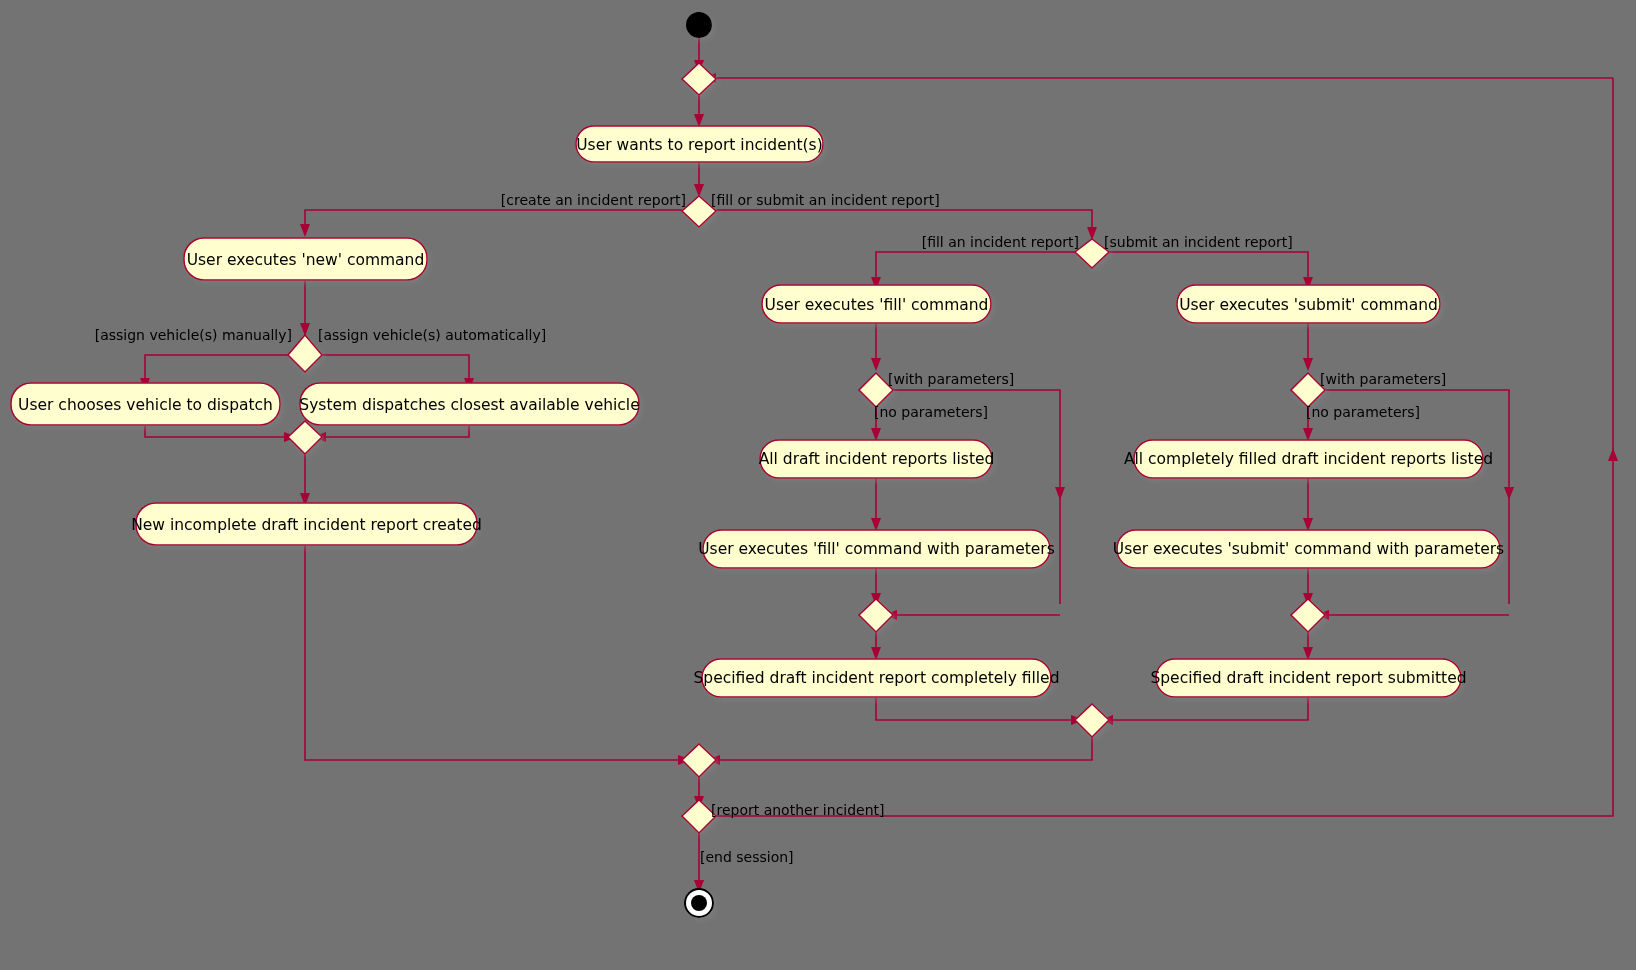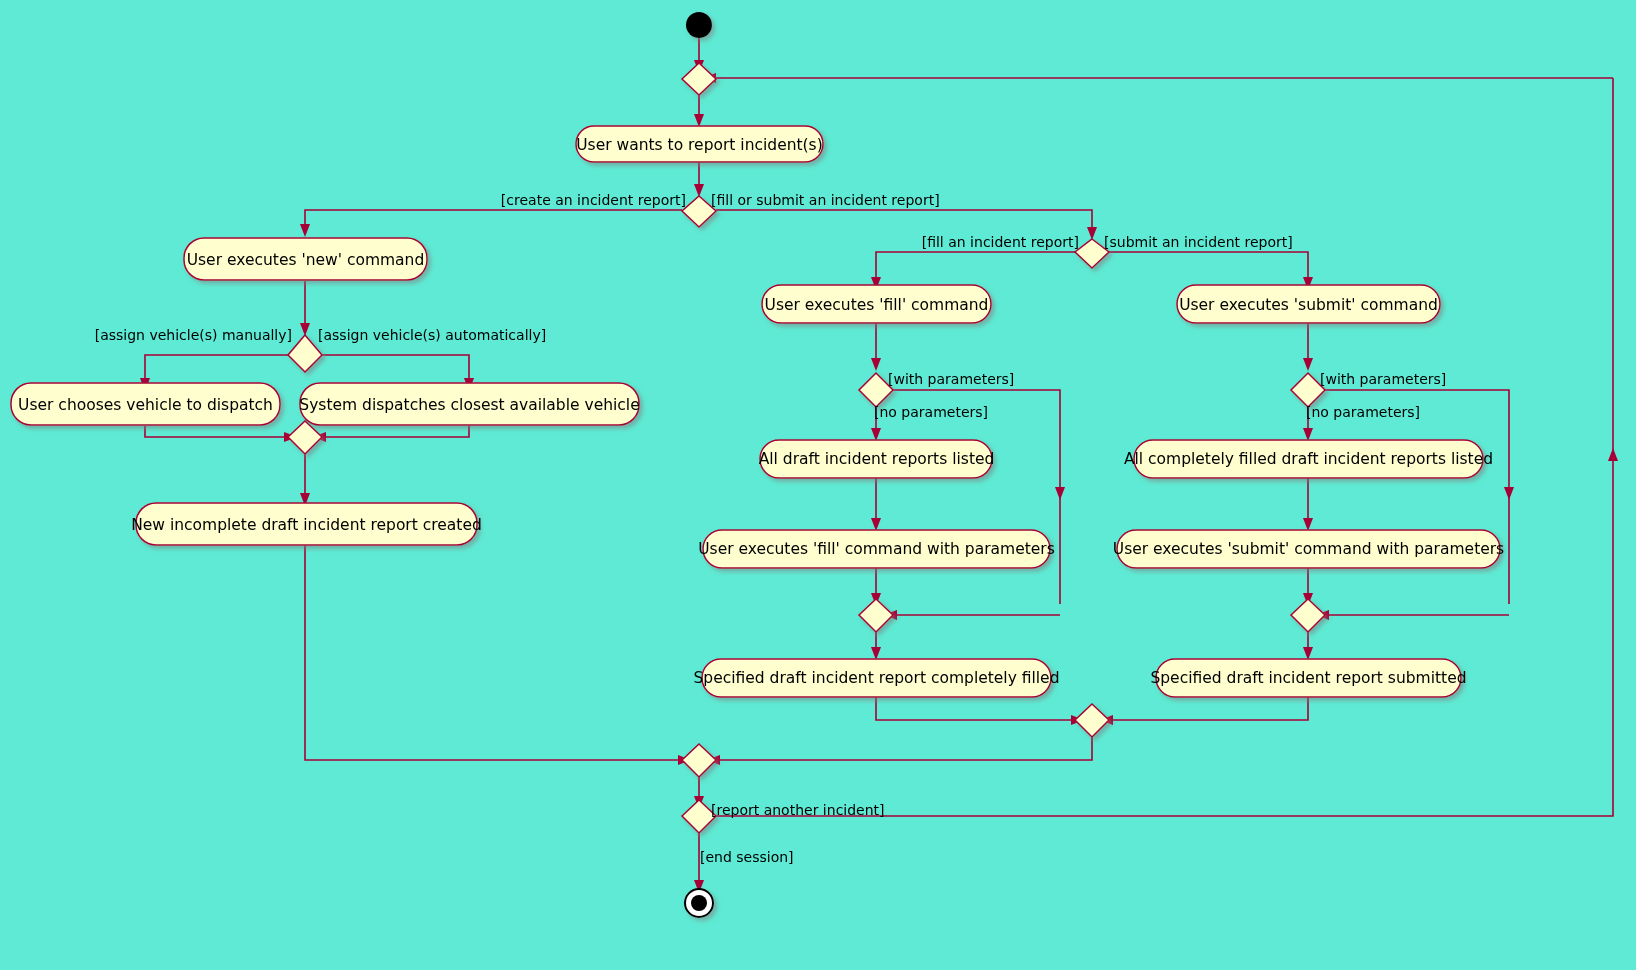--- a/index.html
+++ b/index.html
@@ -10,21 +10,21 @@
   body {
     width: 1636px;
     height: 970px;
     font-family: "DejaVu Sans", sans-serif;
     overflow: hidden;
   }
   #diagram-root {
     position: relative;
     width: 1636px;
     height: 970px;
-    background: #5eead4;
+    background: #737373;
   }
   svg#uml {
     display: block;
     width: 1636px;
     height: 970px;
   }
   .act-rect {
     fill: #FEFECE;
     stroke: #A80036;
     stroke-width: 1.5;

